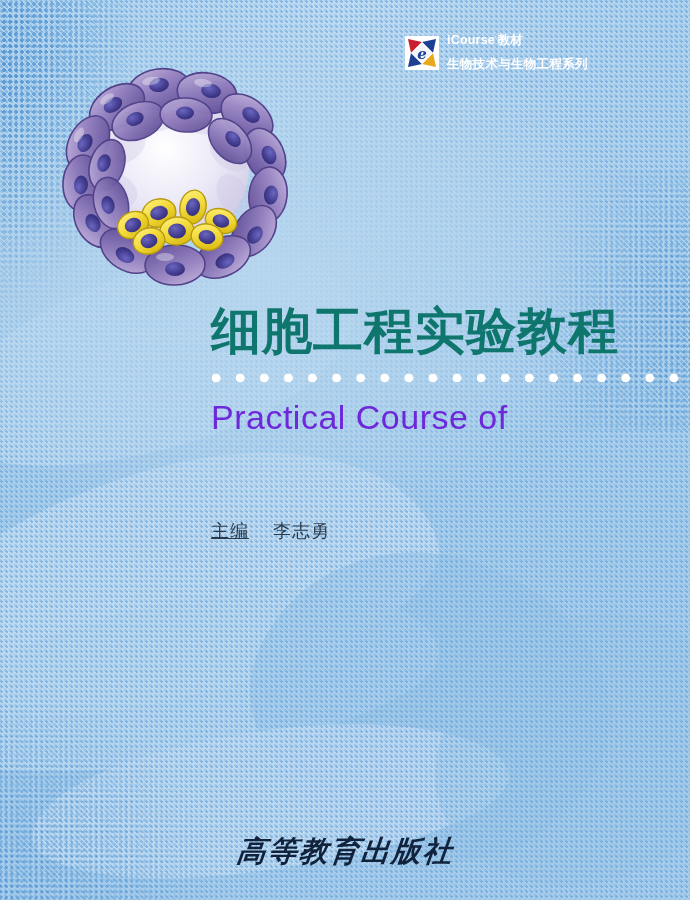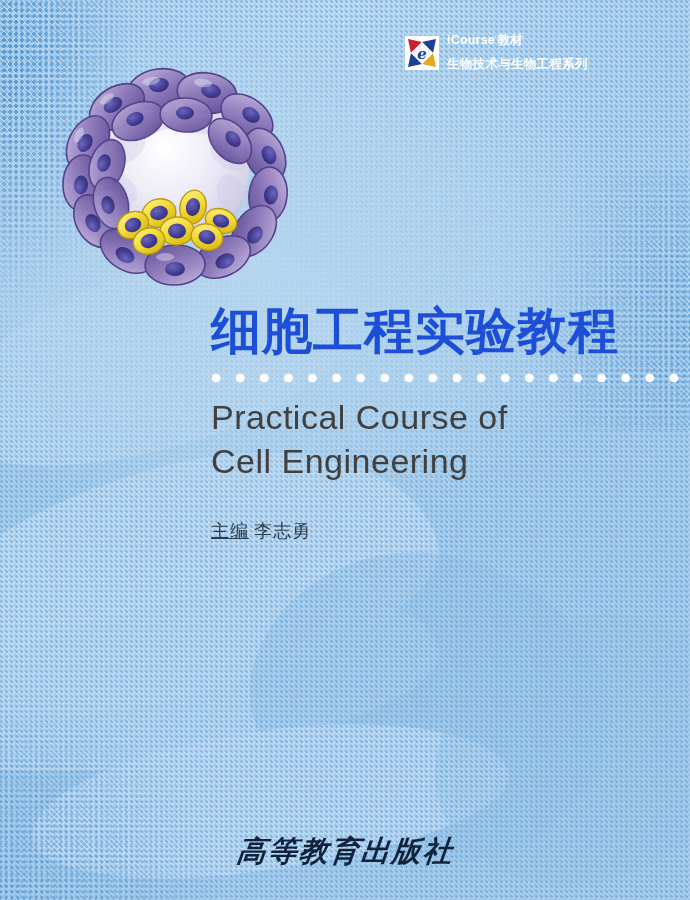--- a/index.html
+++ b/index.html
@@ -187,21 +187,21 @@
     height: 240px;
   }
 
   
   .title-cn {
     position: absolute;
     left: 211px;
     top: 303px;
     font-size: 50px;
     font-weight: bold;
-    color: #1d4ed8;
+    color: #0f766e;
     letter-spacing: 1px;
     line-height: 1.12;
     white-space: nowrap;
   }
 
   .dot-rule {
     position: absolute;
     left: 211px;
     top: 373px;
     width: 479px;
@@ -210,38 +210,38 @@
       radial-gradient(circle at 5px 5px, #ffffff 4.2px, rgba(255,255,255,0) 4.6px);
     background-size: 24.1px 10px;
     background-repeat: repeat-x;
   }
 
   .title-en {
     position: absolute;
     left: 211px;
     top: 396px;
     font-size: 34px;
-    color: #404040;
+    color: #6d28d9;
     line-height: 1.28;
     letter-spacing: .5px;
     font-weight: normal;
     white-space: nowrap;
   }
   .title-en-line { display: block; }
 
   .author-line {
     position: absolute;
     left: 211px;
     top: 519px;
     font-size: 18px;
     color: #2a3a4a;
     letter-spacing: 1px;
     white-space: nowrap;
   }
-  .author-line .author-role { margin-right: 5px; text-decoration: underline; }
+  .author-line .author-role { margin-right: 24px; text-decoration: underline; }
 
   
   .publisher {
     position: absolute;
     left: 0;
     right: 0;
     top: 832px;
     text-align: center;
   }
   .publisher-name {
@@ -417,21 +417,20 @@
       </g>
     </svg>
   </div>
 
   <div class="title-cn">细胞工程实验教程</div>
 
   <div class="dot-rule"></div>
 
   <div class="title-en">
     <span class="title-en-line">Practical Course of</span>
-    <span class="title-en-line">Cell Engineering</span>
   </div>
 
   <div class="author-line">
     <span class="author-role">主编</span><span>李志勇</span>
   </div>
 
   <div class="publisher">
     <span class="publisher-name">高等教育出版社</span>
   </div>
 

